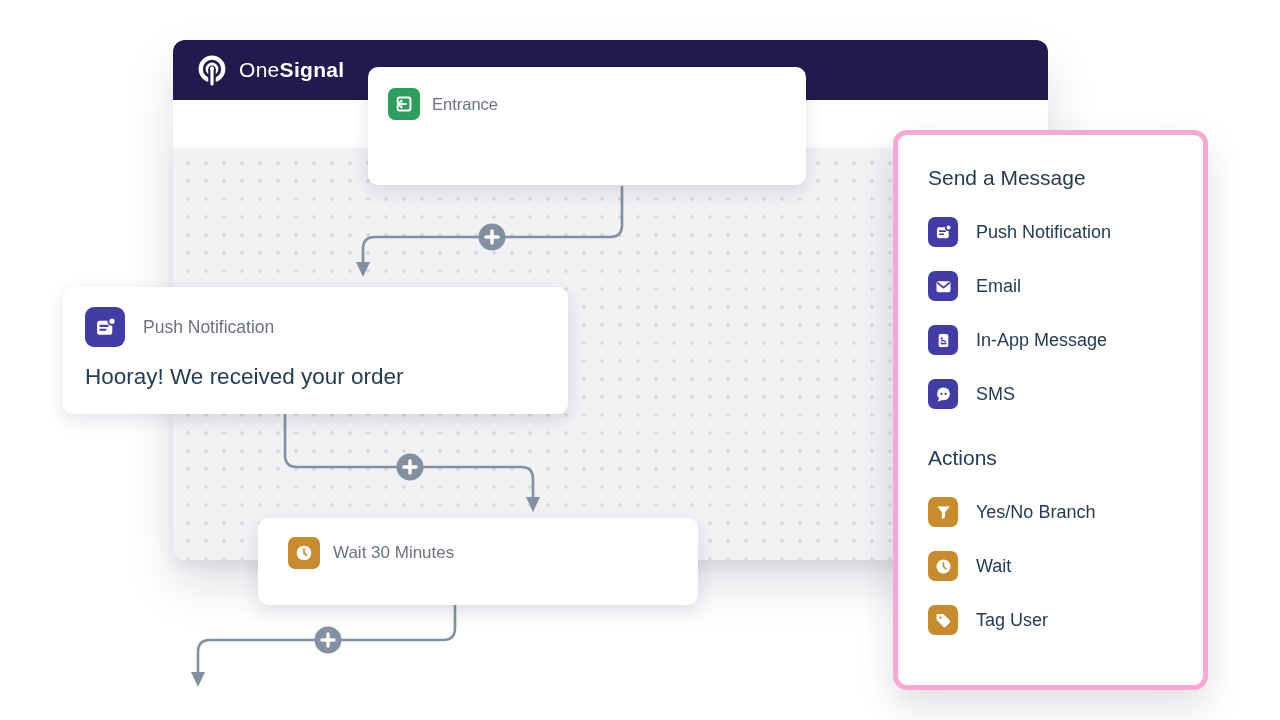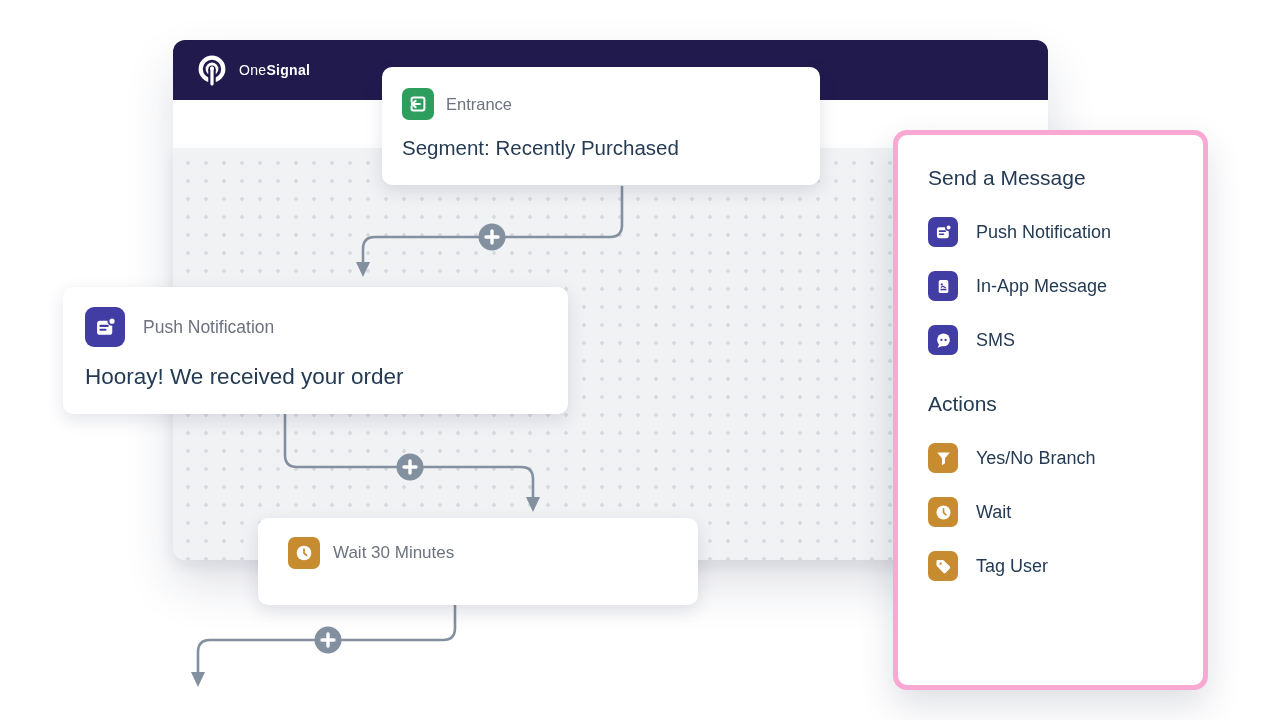--- a/index.html
+++ b/index.html
@@ -15,21 +15,21 @@
     border-radius:12px;
     box-shadow:0 24px 50px rgba(25,35,70,.14);
     z-index:1;
   }
   .window-header{
     position:absolute;left:0;top:0;right:0;height:60px;
     background:#211A4D;border-radius:12px 12px 0 0;
     display:flex;align-items:center;padding-left:22px;box-sizing:border-box;
   }
   .logo{width:34px;height:34px;display:inline-block;margin-right:10px;flex:0 0 auto;}
-  .brand{color:#fff;font-size:14px;letter-spacing:.3px;font-weight:400;}
+  .brand{color:#fff;font-size:21px;letter-spacing:.3px;font-weight:400;}
   .brand b{font-weight:700;}
   .window-strip{
     position:absolute;left:0;top:60px;right:0;height:48px;background:#ffffff;
   }
   .canvas{
     position:absolute;left:0;top:108px;right:0;bottom:0;
     background-color:#f1f2f4;
     background-image:radial-gradient(circle,#d8dbdf 1.7px,rgba(216,219,223,0) 1.8px);
     background-size:18px 18px;background-position:6px 6px;
     border-radius:0 0 12px 12px;
@@ -45,21 +45,21 @@
   }
   .node-head{display:flex;align-items:center;}
   .nicon{display:inline-flex;align-items:center;justify-content:center;flex:0 0 auto;}
   .nicon svg{display:block;}
   .nlabel{color:#6C737E;}
   .ntitle{color:#243B53;}
   .ic{border-radius:7px;display:inline-flex;align-items:center;justify-content:center;}
   .ic-green{background:#2E9E5F;}
   .ic-indigo{background:#423CA5;}
   .ic-orange{background:#C88C30;}
-  .card-entrance{left:382px;top:67px;width:438px;height:118px;padding:21px 20px;}
+  .card-entrance{left:368px;top:67px;width:438px;height:118px;padding:21px 20px;}
   .card-entrance .ic{width:32px;height:32px;}
   .card-entrance .nlabel{font-size:16.5px;margin-left:12px;}
   .card-entrance .ntitle{font-size:20.5px;margin-top:16px;}
   .card-push{left:63px;top:287px;width:505px;height:127px;padding:20px 22px;}
   .card-push .ic{width:40px;height:40px;border-radius:9px;}
   .card-push .nlabel{font-size:17.5px;margin-left:18px;}
   .card-push .ntitle{font-size:22.5px;margin-top:17px;}
   .card-wait{left:258px;top:518px;width:440px;height:87px;padding:19px 20px 19px 30px;}
   .card-wait .ic{width:32px;height:32px;}
   .card-wait .nlabel{font-size:17px;margin-left:13px;}
@@ -128,21 +128,20 @@
   <div class="node-head">
     <span class="ic ic-green nicon">
       <svg width="22" height="22" viewBox="0 0 24 24" fill="none" stroke="#ffffff" stroke-width="2.2" stroke-linecap="round" stroke-linejoin="round">
         <path d="M5 9.5 V7 a2 2 0 0 1 2 -2 h10 a2 2 0 0 1 2 2 v10 a2 2 0 0 1 -2 2 H7 a2 2 0 0 1 -2 -2 v-2.5"></path>
         <path d="M14 12 H5.5"></path>
         <path d="M9.5 8.5 L5.5 12 L9.5 15.5"></path>
       </svg>
     </span>
     <span class="nlabel">Entrance</span>
   </div>
-  <div class="ntitle">Segment: Recently Purchased</div>
 </div>
 
 <div class="node card-push">
   <div class="node-head">
     <span class="ic ic-indigo nicon">
       <svg width="27" height="27" viewBox="0 0 24 24">
         <rect x="4.5" y="6" width="13.5" height="12.5" rx="2.6" fill="#ffffff"></rect>
         <path d="M7.5 10.5 H14 M7.5 14 H12" stroke="#423CA5" stroke-width="1.9" stroke-linecap="round"></path>
         <circle cx="17.8" cy="6.4" r="3.2" fill="#ffffff" stroke="#423CA5" stroke-width="1.8"></circle>
       </svg>
@@ -171,20 +170,29 @@
     <span class="ic ic-indigo">
       <svg width="21" height="21" viewBox="0 0 24 24">
         <rect x="4.5" y="6" width="13.5" height="12.5" rx="2.6" fill="#ffffff"></rect>
         <path d="M7.5 10.5 H14 M7.5 14 H12" stroke="#423CA5" stroke-width="1.9" stroke-linecap="round"></path>
         <circle cx="17.8" cy="6.4" r="3.2" fill="#ffffff" stroke="#423CA5" stroke-width="1.8"></circle>
       </svg>
     </span>
     <span class="plabel">Push Notification</span>
   </div>
 
+  <div class="prow">
+    <span class="ic ic-indigo">
+      <svg width="21" height="21" viewBox="0 0 24 24">
+        <rect x="4" y="6" width="16" height="12.5" rx="2.2" fill="#ffffff"></rect>
+        <path d="M5.5 8 L12 13.2 L18.5 8" fill="none" stroke="#423CA5" stroke-width="1.9" stroke-linecap="round" stroke-linejoin="round"></path>
+      </svg>
+    </span>
+    <span class="plabel">Email</span>
+  </div>
 
   <div class="prow">
     <span class="ic ic-indigo">
       <svg width="21" height="21" viewBox="0 0 24 24">
         <rect x="6.5" y="4.5" width="11" height="15" rx="2.2" fill="#ffffff"></rect>
         <circle cx="10" cy="9.6" r="1.25" fill="#423CA5"></circle>
         <path d="M9 13.2 L11.2 11.6 L14.8 13.6" fill="none" stroke="#423CA5" stroke-width="1.3"></path>
         <rect x="8.6" y="14.6" width="6.8" height="1.8" fill="#423CA5"></rect>
       </svg>
     </span>

